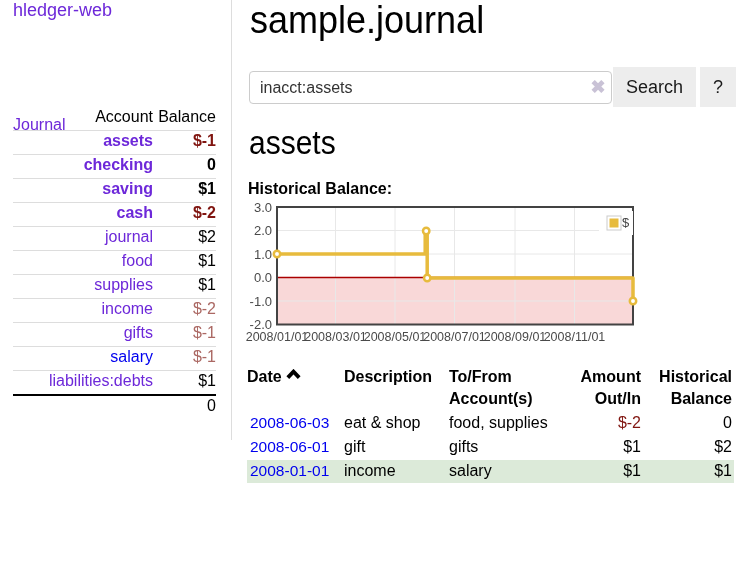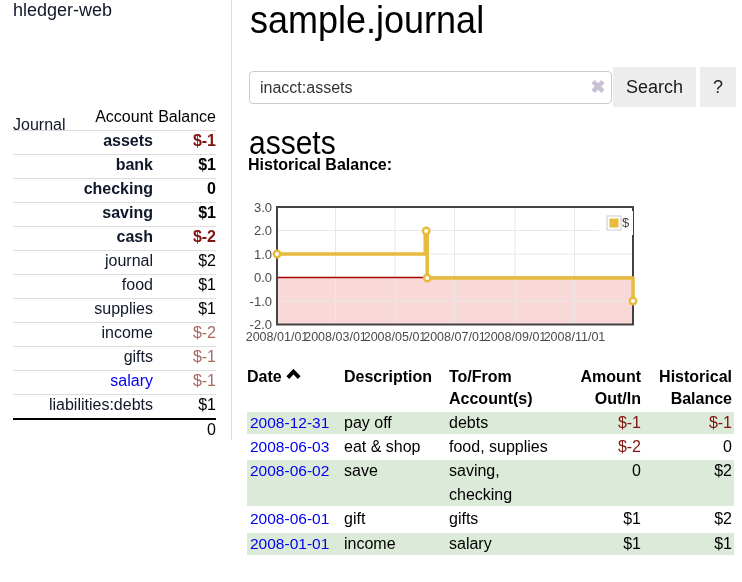--- a/index.html
+++ b/index.html
@@ -1,19 +1,19 @@
 <!DOCTYPE html>
 <html><head>
 <meta charset="utf-8">
 <style>
 * { margin:0; padding:0; box-sizing:content-box; }
 html,body { width:742px; height:582px; background:#fff; font-family:"Liberation Sans",sans-serif; }
 #page { position:relative; width:742px; height:582px; overflow:hidden; }
 a { text-decoration:none; }
-.purple { color:#0f172a; }
+.purple { color:#6d28d9; }
 .blue { color:#0000ee; }
 .neg { color:#801510; }
 .rose { color:#ab6863; }
 
 
 #sidebar { position:absolute; left:0; top:0; width:231px; height:440px; border-right:1px solid #ddd; }
 #apptitle { position:absolute; left:13px; top:0; font-size:18px; }
 #journal { position:absolute; left:13px; top:71.5px; font-size:16px;margin-top:44px; }
 #acctstbl { position:absolute; left:13px; top:106.5px; width:203px; border-collapse:collapse; font-size:16px; }
 #acctstbl th, #acctstbl td { font-weight:normal; text-align:right; line-height:20px; padding:0 0 3px 0; height:20px; border-bottom:1px solid #ddd; white-space:nowrap; }
@@ -27,21 +27,21 @@
 
 #main { position:absolute; left:250px; top:0; width:492px; }
 h1 { position:absolute; left:0; top:0; font-size:36px; font-weight:normal; white-space:nowrap; transform:scaleY(1.1); transform-origin:0 33px; }
 #searchform { position:absolute; left:-1px; top:71px; }
 #searchbox { position:absolute; left:0; top:0; width:341px; height:31px; border:1px solid #ccc; border-radius:4px; padding:0 10px; font-size:16px; font-family:"Liberation Sans",sans-serif; color:#333; }
 #clearx { position:absolute; left:341.5px; top:5px; color:#c9c2d6; font-size:18px; font-weight:bold; }
 .btn { position:absolute; top:-3.6px; height:40px; background:#ededed; border-radius:0; font-size:18px; color:#1a1a1a; text-align:center; line-height:40px; }
 #btnsearch { left:364px; width:83px; }
 #btnhelp { left:451px; width:36px; }
 h2 { position:absolute; left:-1px; top:126.6px; font-size:30px; font-weight:normal; transform:scaleY(1.12); transform-origin:0 26.4px; }
-#histlabel { position:absolute; left:-2px; top:156px; font-size:16px; font-weight:bold; }
+#histlabel { position:absolute; left:-2px; top:180px; font-size:16px; font-weight:bold; }
 
 
 #chart { position:absolute; left:243px; top:195px; }
 
 
 #txns { position:absolute; left:247px; top:364.1px; width:487px; border-collapse:separate; border-spacing:0 2px; font-size:16px; }
 #txns th { font-weight:bold; text-align:left; vertical-align:top; line-height:21.5px; padding:0 0 0.5px 3px; }
 #txns th.r, #txns td.r { text-align:right; padding-right:2px; padding-left:0; }
 #txns th.ar, #txns td.ar { text-align:right; padding-right:0; padding-left:0; }
 #txns th:first-child { padding-left:0; }
@@ -63,24 +63,20 @@
       <tbody>
           <tr>
             <th>Account</th>
             <th class="bal">Balance</th>
           </tr>
       <tr>
             <td class="d1 b"><a class="purple" href="#">assets</a></td>
             <td class="bal b neg">$-1</td>
           </tr>
       <tr>
-            <td class="d2 b"><a class="purple" href="#">bank</a></td>
-            <td class="bal b">$1</td>
-          </tr>
-      <tr>
             <td class="d3 b"><a class="purple" href="#">checking</a></td>
             <td class="bal b">0</td>
           </tr>
       <tr>
             <td class="d3 b"><a class="purple" href="#">saving</a></td>
             <td class="bal b">$1</td>
           </tr>
       <tr>
             <td class="d2 b"><a class="purple" href="#">cash</a></td>
             <td class="bal b neg">$-2</td>
@@ -192,40 +188,26 @@
     <tbody>
         <tr>
       <th>Date <svg width="15" height="10" viewBox="0 0 15 10" style="vertical-align:2.8px">
               <path d="M1.8 8.6 L7.5 2.6 L13.2 8.6" fill="none" stroke="#000" stroke-width="3.8"></path>
             </svg></th>
       <th>Description</th>
       <th>To/From<br>Account(s)</th>
       <th class="ar">Amount<br>Out/In</th>
       <th class="r">Historical<br>Balance</th>
     </tr>
-    <tr class="g">
-          <td class="date"><a class="blue" href="#">2008-12-31</a></td>
-          <td>pay off</td>
-          <td>debts</td>
-          <td class="ar neg">$-1</td>
-          <td class="r neg">$-1</td>
-        </tr>
     <tr>
           <td class="date"><a class="blue" href="#">2008-06-03</a></td>
           <td>eat &amp; shop</td>
           <td>food, supplies</td>
           <td class="ar neg">$-2</td>
           <td class="r">0</td>
-        </tr>
-    <tr class="g">
-          <td class="date"><a class="blue" href="#">2008-06-02</a></td>
-          <td>save</td>
-          <td>saving,<br><span style="display:inline-block;margin-top:3.2px">checking</span></td>
-          <td class="ar">0</td>
-          <td class="r">$2</td>
         </tr>
     <tr>
           <td class="date"><a class="blue" href="#">2008-06-01</a></td>
           <td>gift</td>
           <td>gifts</td>
           <td class="ar">$1</td>
           <td class="r">$2</td>
         </tr>
     <tr class="g">
           <td class="date"><a class="blue" href="#">2008-01-01</a></td>

